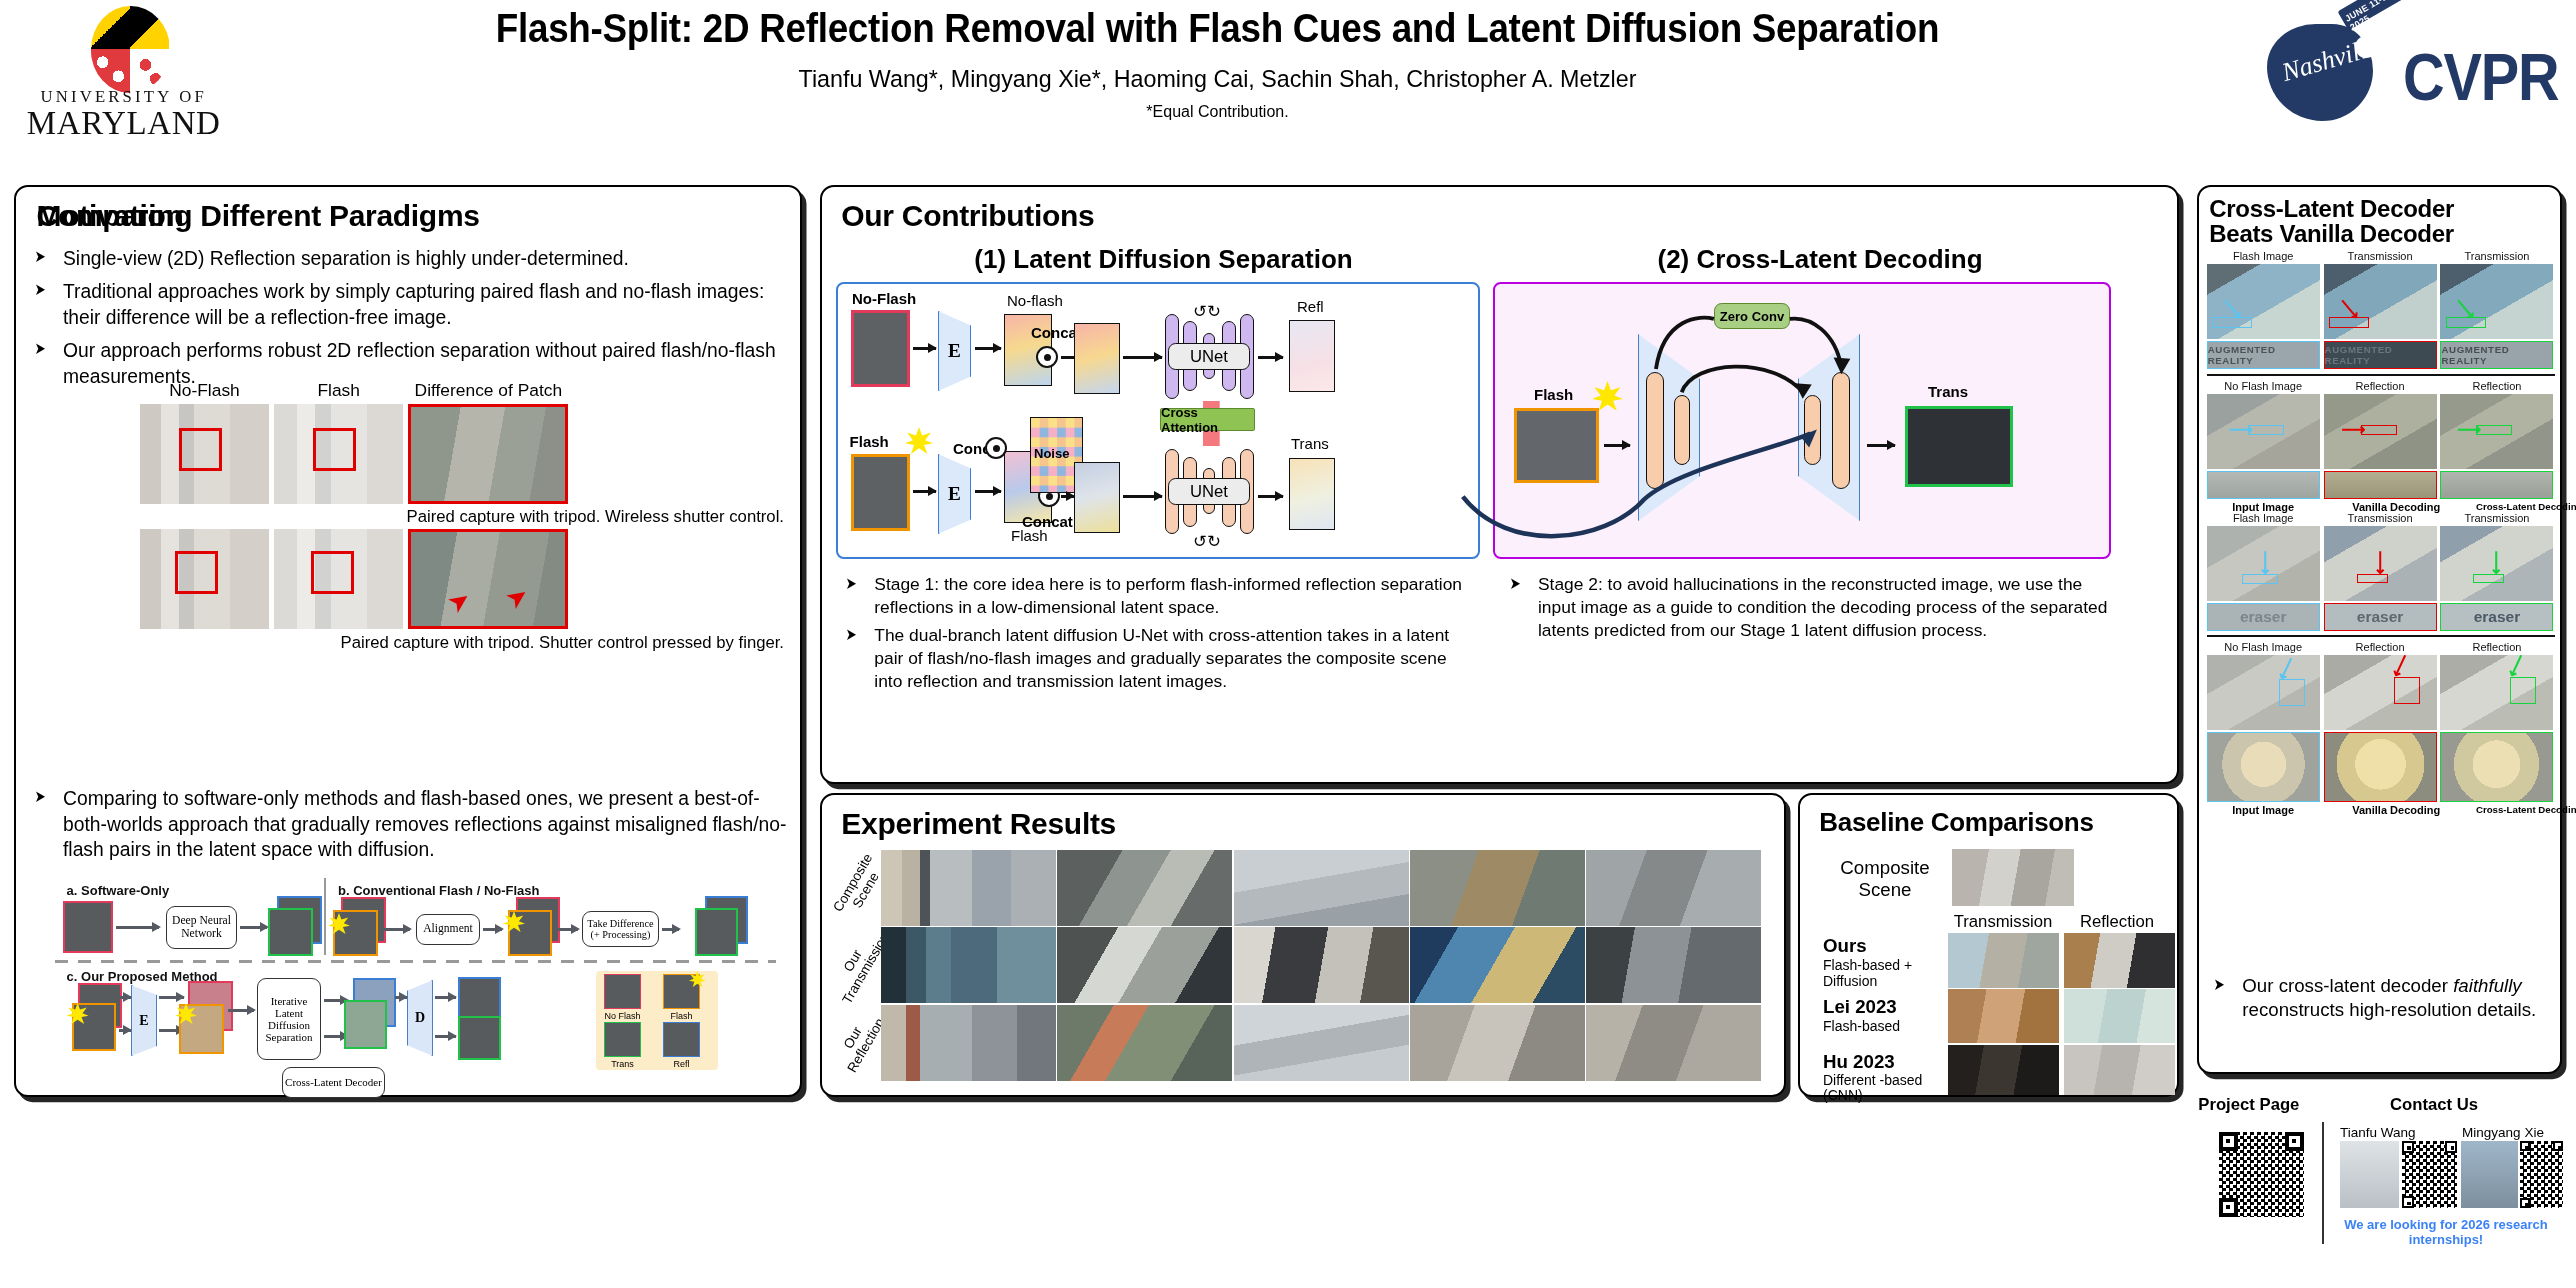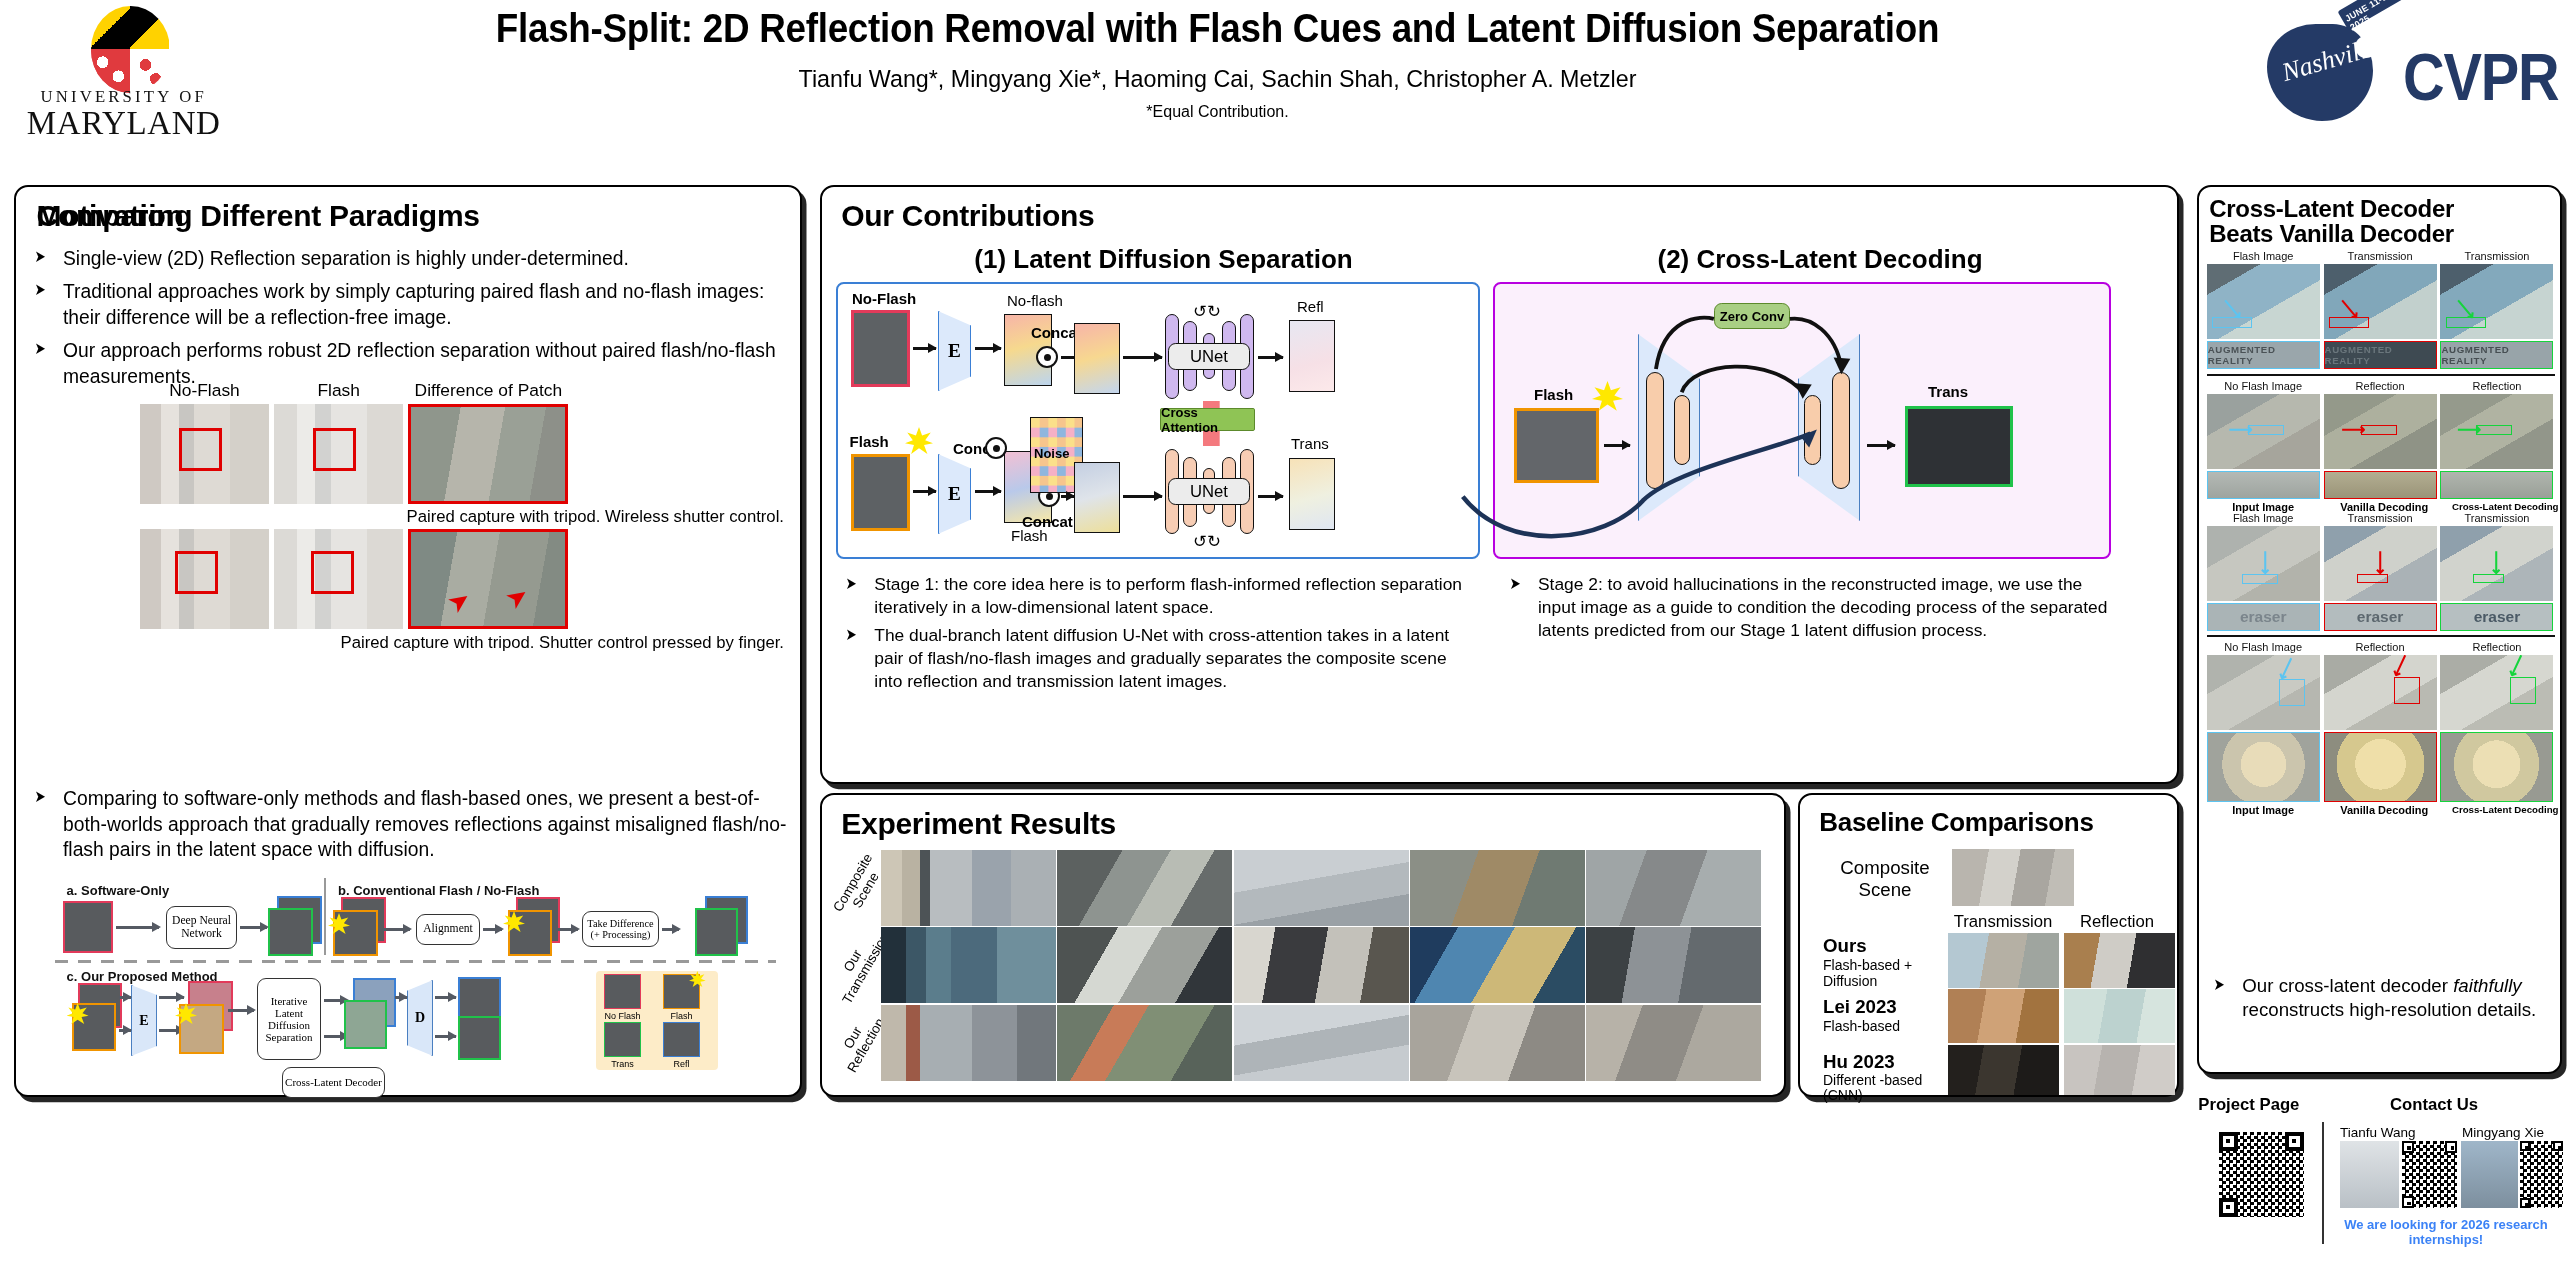--- a/index.html
+++ b/index.html
@@ -206,21 +206,21 @@
   
   #xdec { left: 2197px; top: 185px; width: 365px; height: 889px; }
   #xdec .xtitle { position:absolute; left: 10.3px; top: 9px; width: 344px;
       font-size: 24px; font-weight:700; line-height: 1.06; letter-spacing:-0.3px; }
   .xgrid { position:absolute; left: 7.7px; width: 348px; }
   .xhdr { display:grid; grid-template-columns: repeat(3, 113px); gap:3.9px; }
   .xhdr div { font-size: 11px; text-align:center; color:#111; }
   .xrow { display:grid; grid-template-columns: repeat(3, 113px); gap:3.9px; margin-top:1.9px; }
   .xcell { height: 75px; position:relative; overflow:hidden; }
   .xzoom { height: 28px; position:relative; }
-  .xfoot { display:grid; grid-template-columns: repeat(3, 113px); gap:8px; margin-top:1.9px; }
+  .xfoot { display:grid; grid-template-columns: repeat(3, 113px); gap:20px; margin-top:1.9px; }
   .xfoot div { font-size: 11px; font-weight:700; text-align:center; color:#000; }
   .hr-sep { height:1.9px; background:#111; margin: 5.2px 0 3.9px; }
   #xdec ul.bullets { position:absolute; left: 10.3px; top: 787px; width: 341px; }
   #xdec ul.bullets li { font-size: 18.7px; line-height:1.28; }
 
   .arrow-mark { position:absolute; font-size: 16.7px; font-weight:700; line-height:1; }
 
   
   #contact { position:absolute; left: 2197px; top: 1095px; width: 365px; height: 187px; }
   .ct-h { position:absolute; font-size: 16.7px; font-weight:700; color:#000; }
@@ -469,21 +469,21 @@
         <path d="M-50,330 C20,420 170,402 230,336 C280,288 430,258 490,232" stroke="#1d3357" stroke-width="7" fill="none"></path>
         <polygon points="500,226 474,236 488,254" fill="#1d3357"></polygon>
       </svg>
 
       <div class="ar" style="left:372px;top:160px;width:28px"></div>
       <div class="lbl" style="left:433px;top:99px">Trans</div>
       <div class="photo gb" style="left:410px;top:122px;width:108px;height:81px;background:#2e3135"></div>
     </div>
 
     <ul class="bullets" id="contrib-bullets-l">
-      <li>Stage 1: the core idea here is to perform flash-informed reflection separation iteratively in a low-dimensional latent space.</li>
+      <li>Stage 1: the core idea here is to perform flash-informed reflection separation reflections in a low-dimensional latent space.</li>
       <li>The dual-branch latent diffusion U-Net with cross-attention takes in a latent pair of flash/no-flash images and gradually separates the composite scene into reflection and transmission latent images.</li>
     </ul>
     <ul class="bullets" id="contrib-bullets-r">
       <li>Stage 2: to avoid hallucinations in the reconstructed image, we use the input image as a guide to condition the decoding process of the separated latents predicted from our Stage 1 latent diffusion process.</li>
     </ul>
   </div>
 
   <div class="panel" id="results">
     <div class="panel-title">Experiment Results</div>
 

